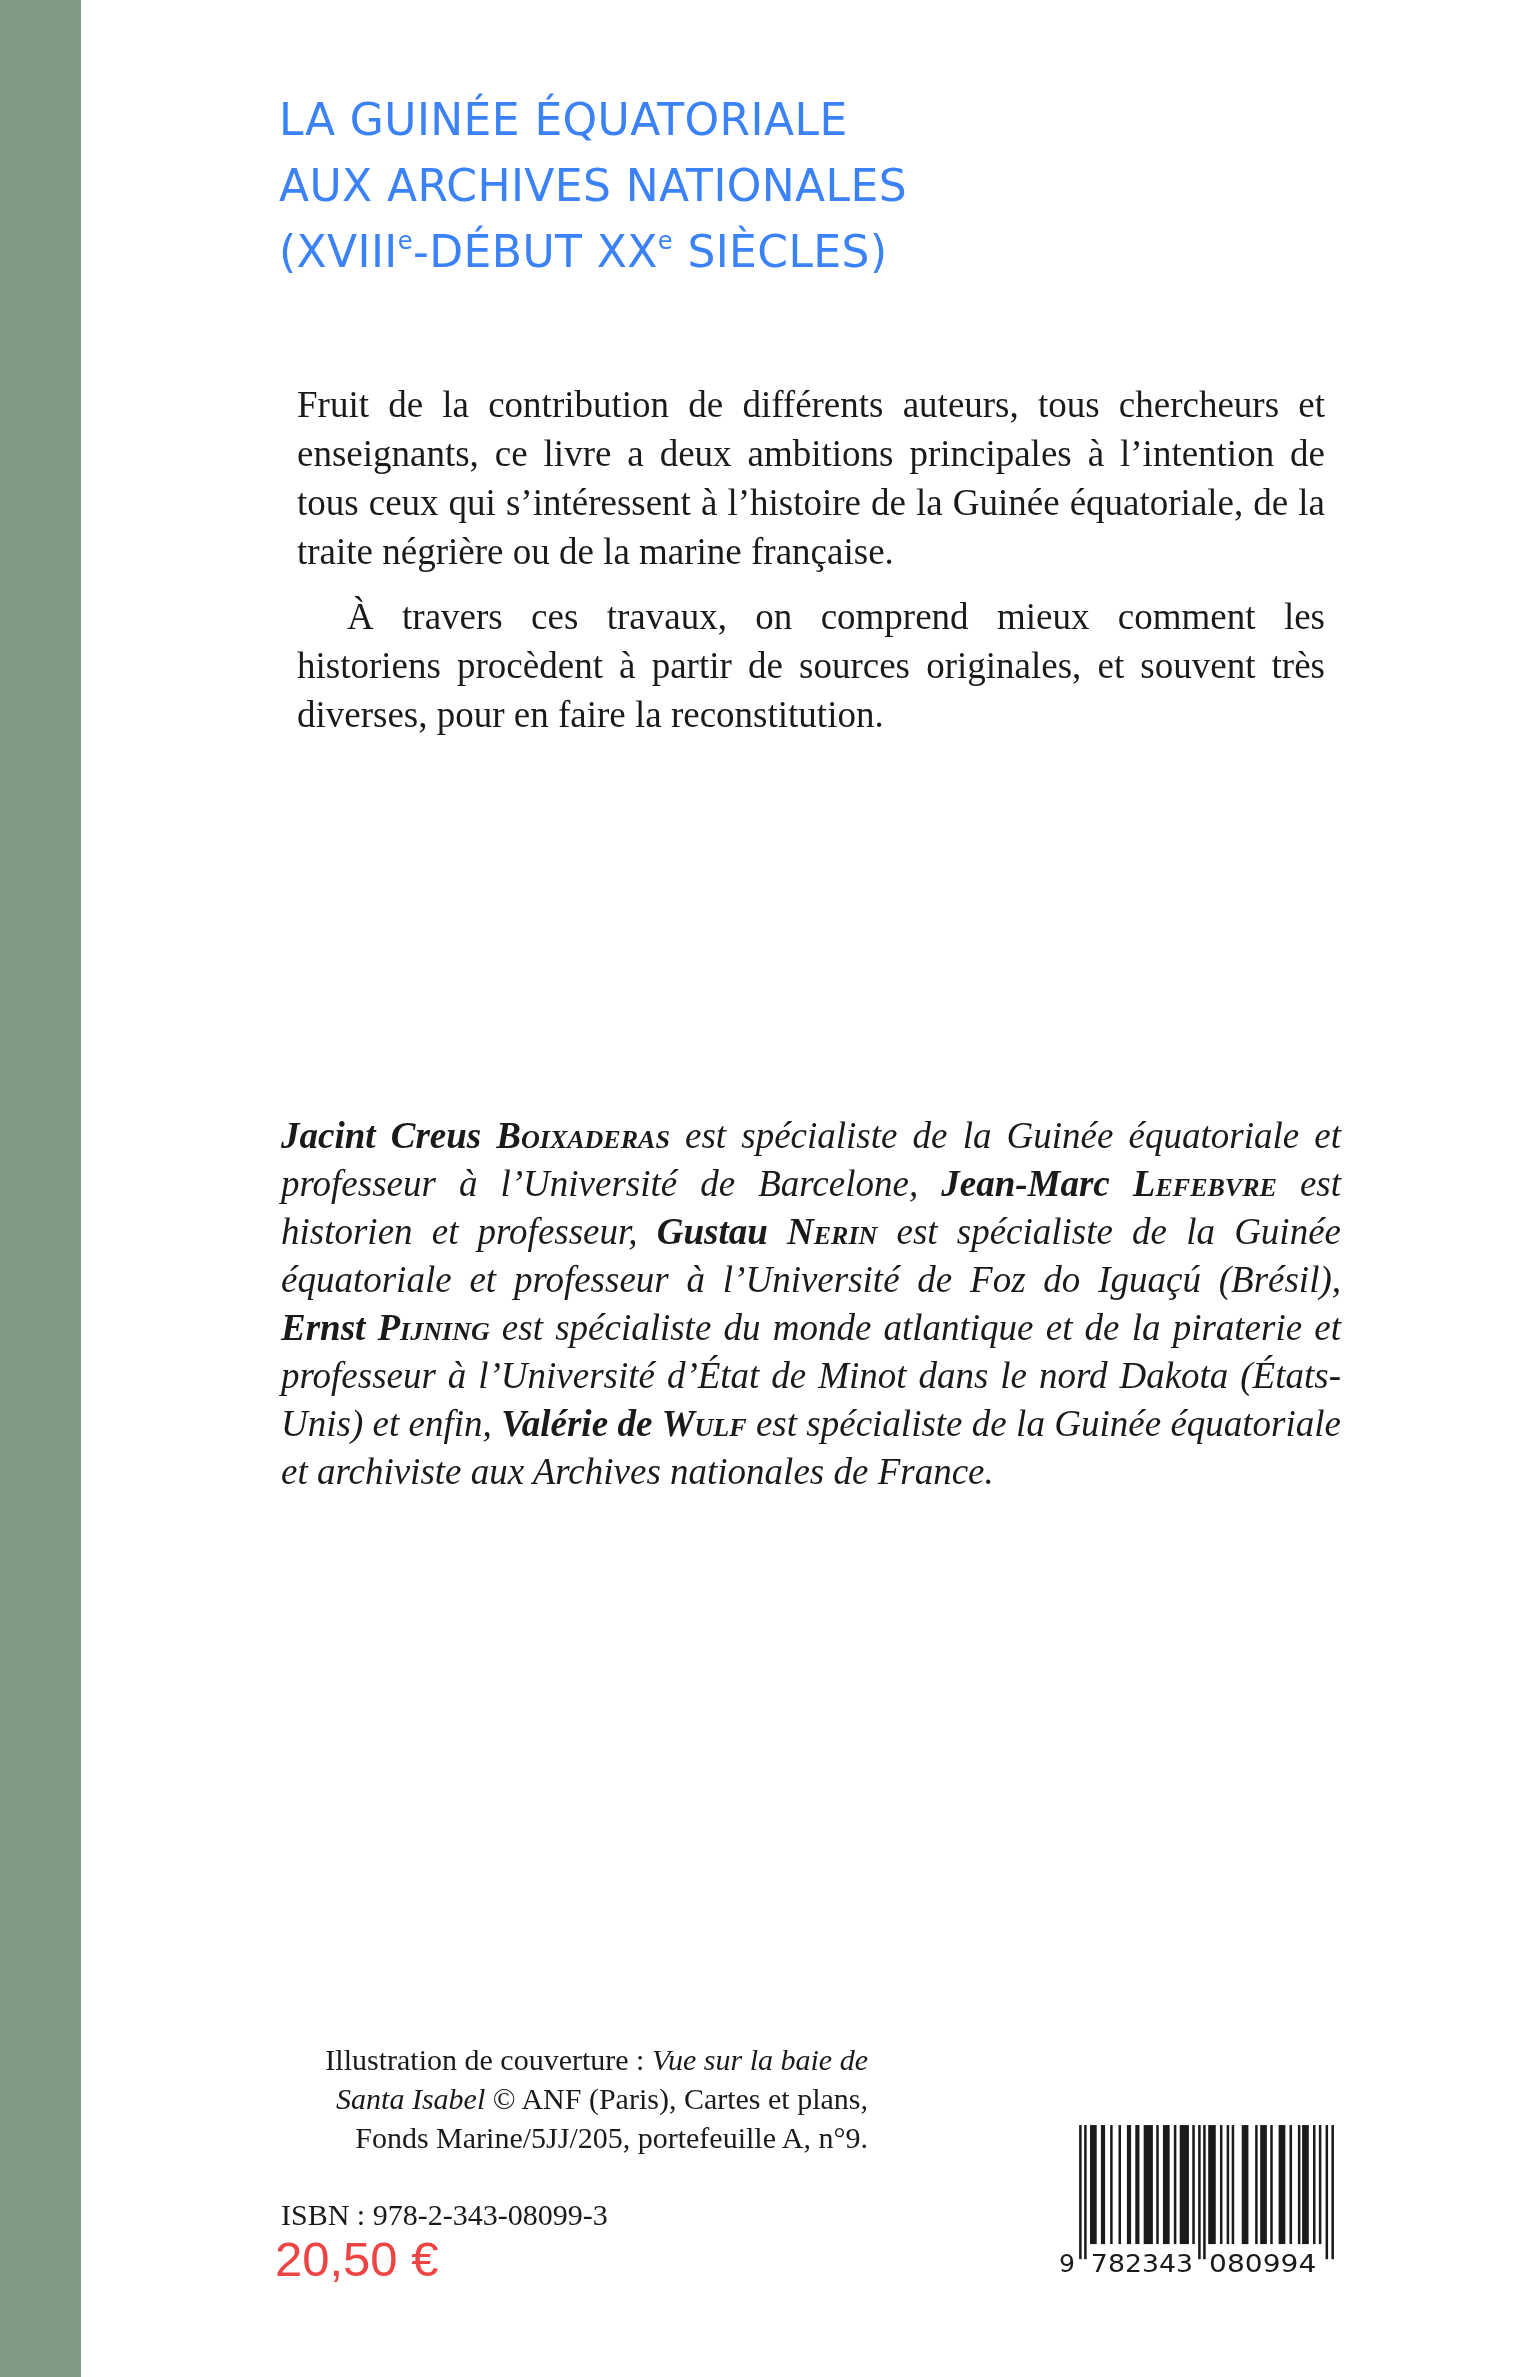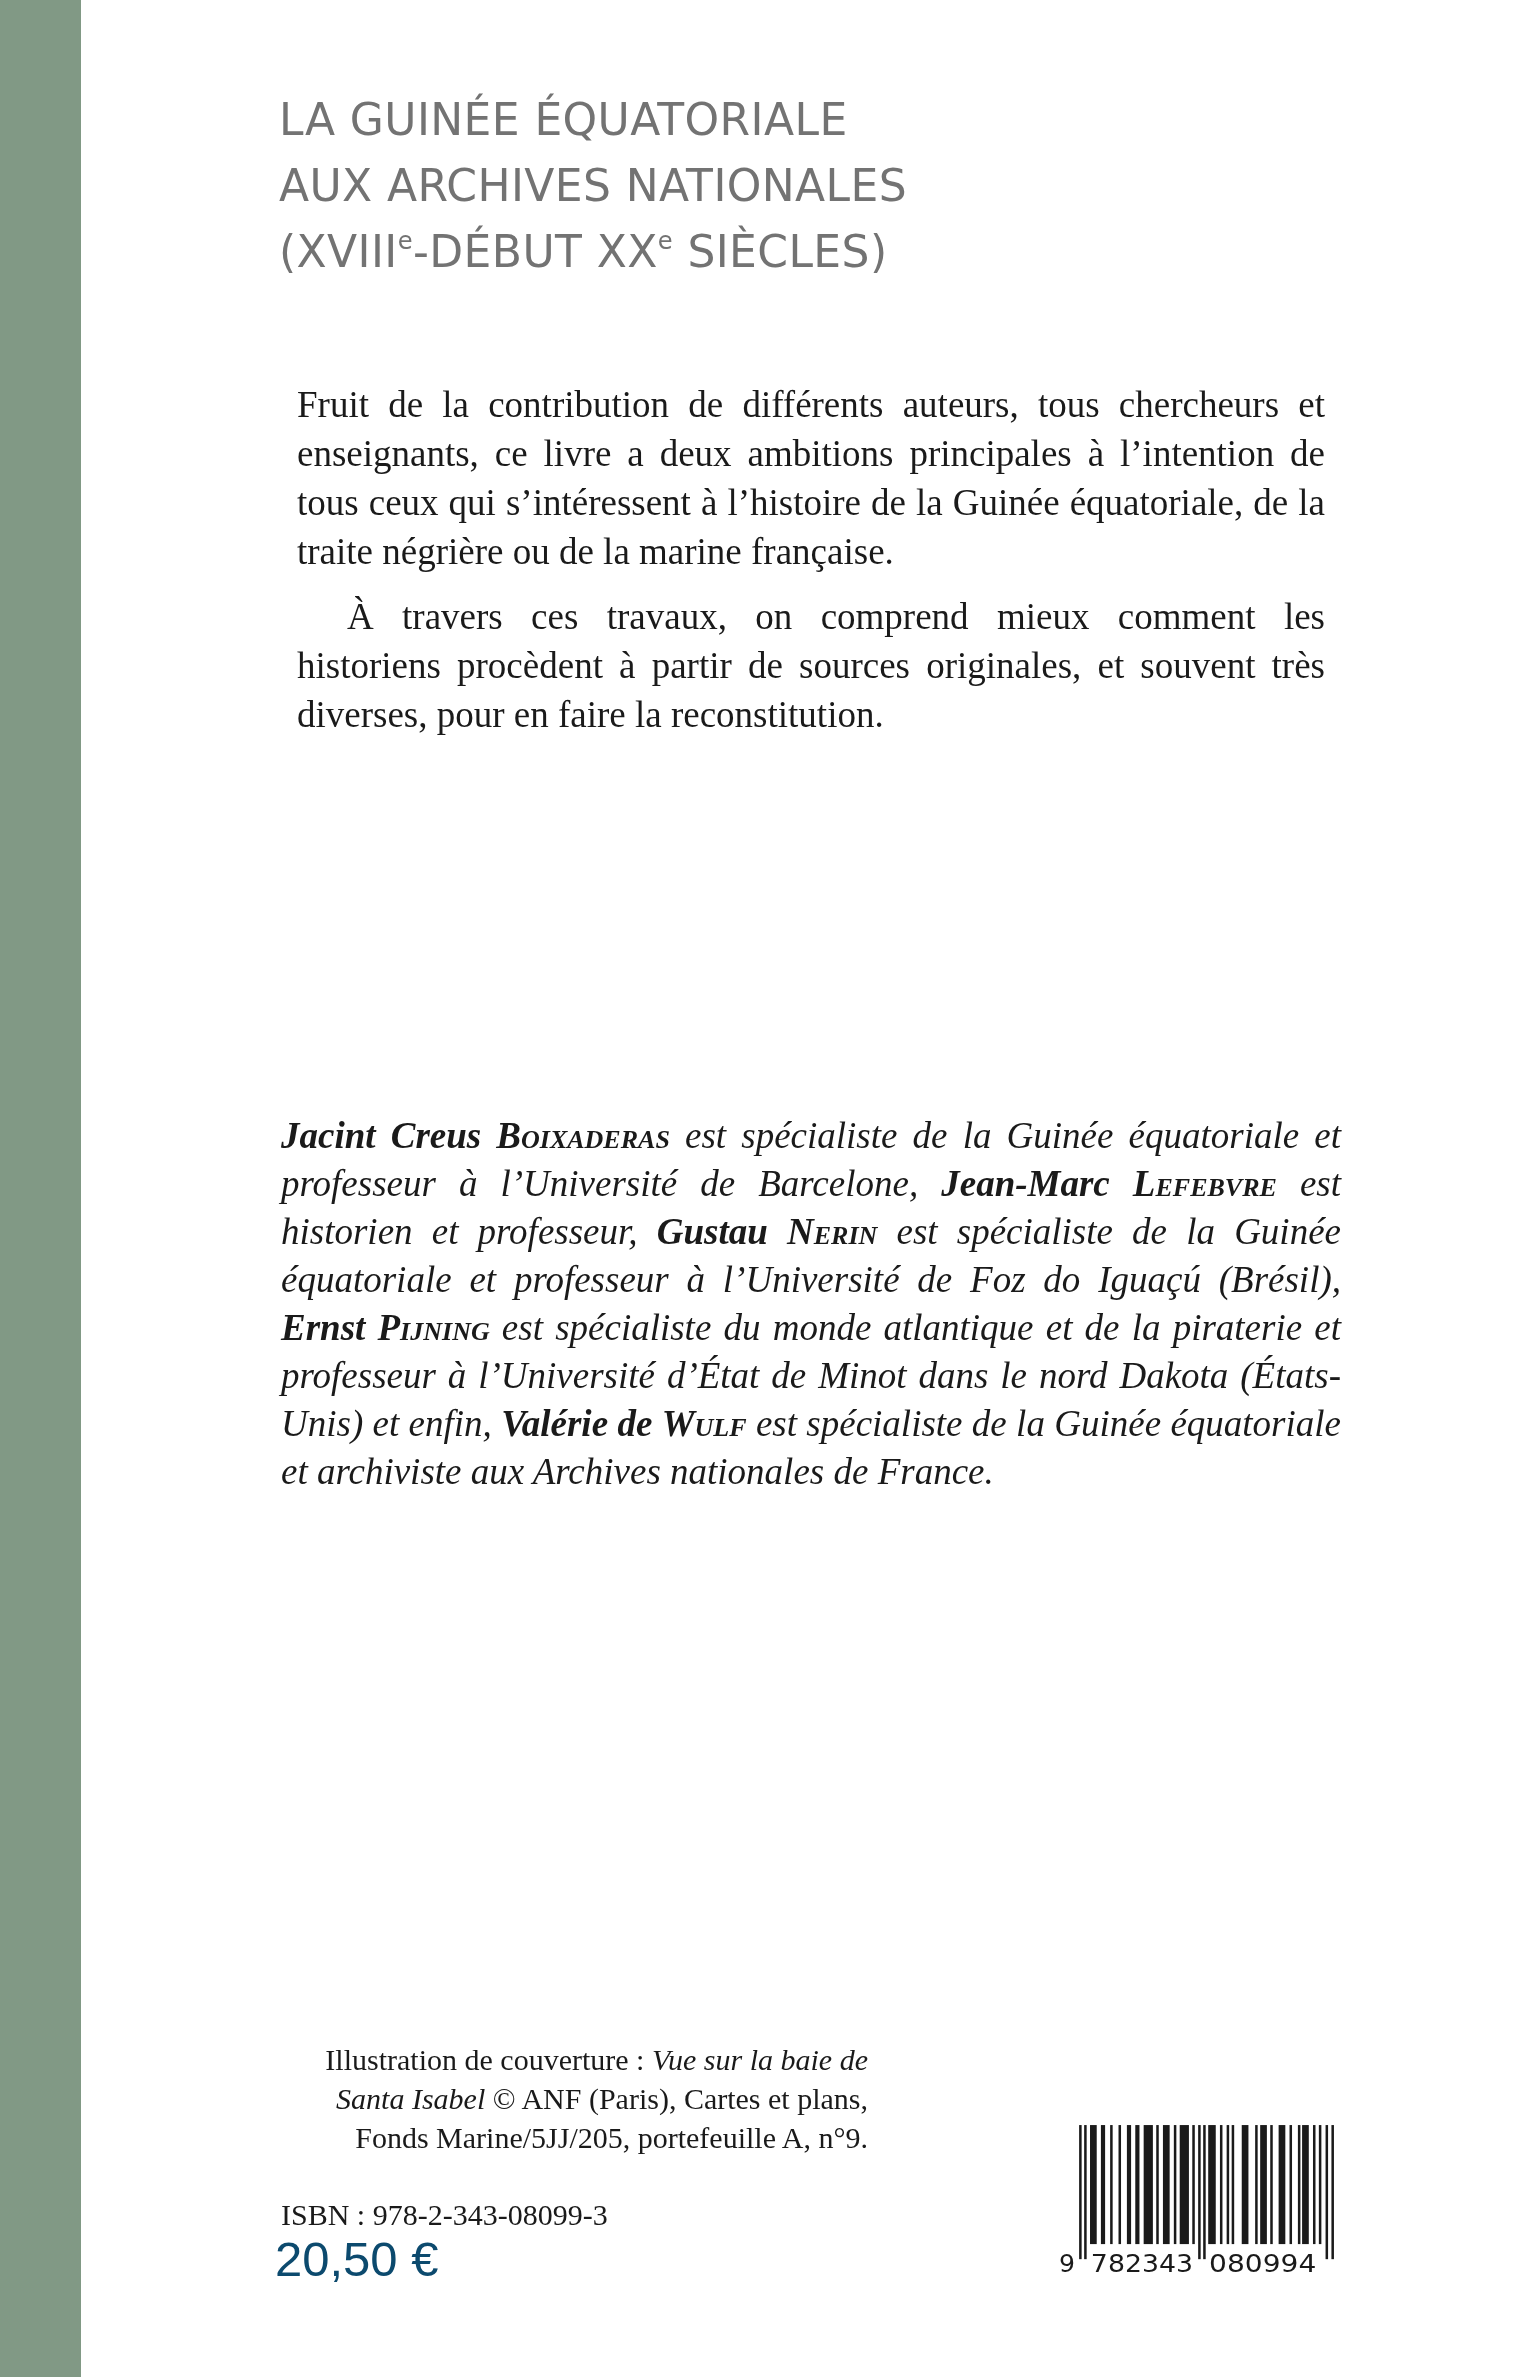--- a/index.html
+++ b/index.html
@@ -9,21 +9,21 @@
     font-family: "Liberation Serif", "DejaVu Serif", serif;
     color: #1a1a1a;
   }
   .stripe {
     position: absolute; left: 0; top: 0; width: 81px; height: 2377px;
     background: #819985;
   }
   .title {
     position: absolute; left: 279px; top: 87px;
     font-family: "DejaVu Sans", "Liberation Sans", sans-serif;
-    font-size: 44px; line-height: 66px; color: #737373;
+    font-size: 44px; line-height: 66px; color: #3b82f6;
     letter-spacing: 0.4px; font-weight: normal; margin: 0;
   }
   .title .line { display: block; white-space: nowrap; }
   .title sup { font-size: 0.55em; vertical-align: 0.75em; line-height: 0; }
   .body-block {
     position: absolute; left: 281px; width: 1060px; top: 364px;
     font-size: 37px; line-height: 49px; text-align: justify;
   }
   .body-block p { margin: 16px; }
   .body-block p.indent { text-indent: 50px; }
@@ -40,21 +40,21 @@
   }
   .credit p { margin: 0; }
   .credit em { font-style: italic; }
   .isbn {
     position: absolute; left: 281px; top: 2198px;
     font-size: 30px; line-height: 34px; margin: 0;
   }
   .price {
     position: absolute; left: 275px; top: 2236px;
     font-family: "Liberation Sans", sans-serif;
-    font-size: 49px; line-height: 47px; color: #0c4a6e; margin: 0;
+    font-size: 49px; line-height: 47px; color: #ef4444; margin: 0;
   }
   .barcode {
     position: absolute; left: 1059px; top: 2125px; width: 285px; height: 151px;
   }
   .barcode svg { display: block; }
 </style>
 </head>
 <body>
 
 <div class="stripe"></div>

